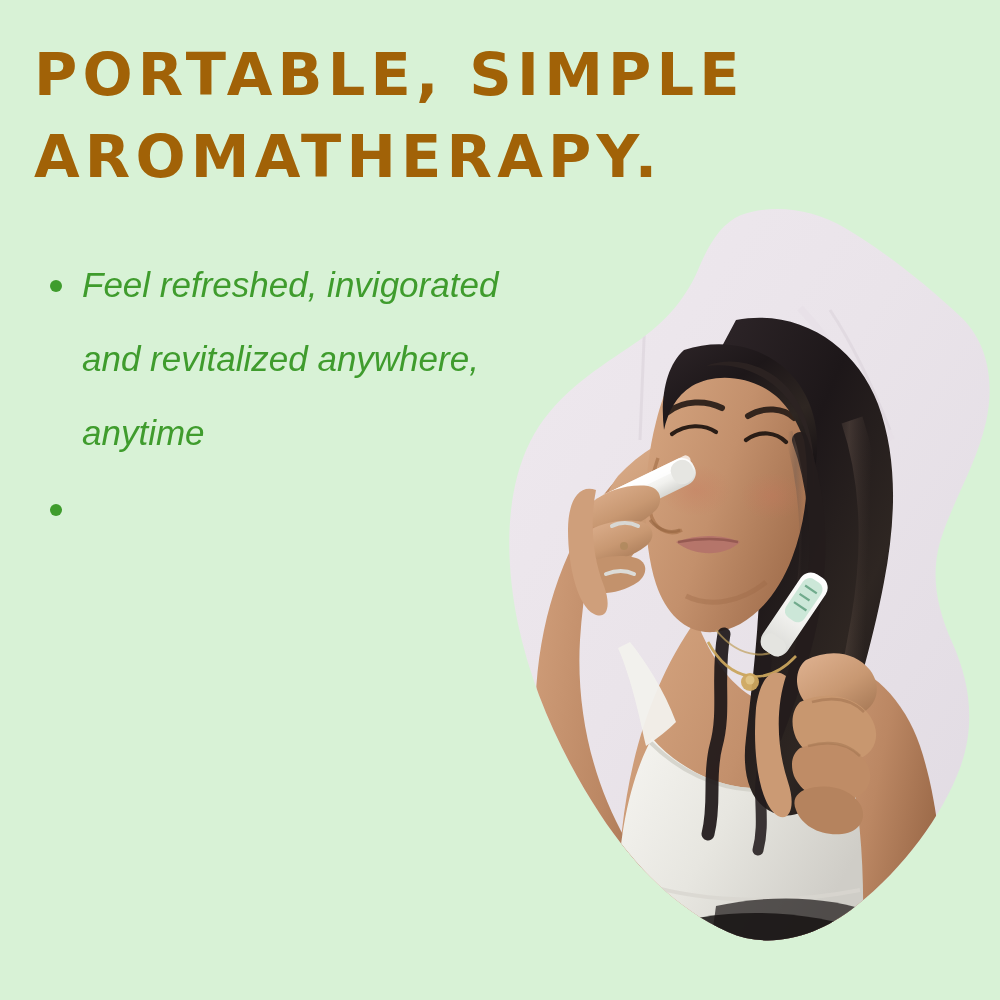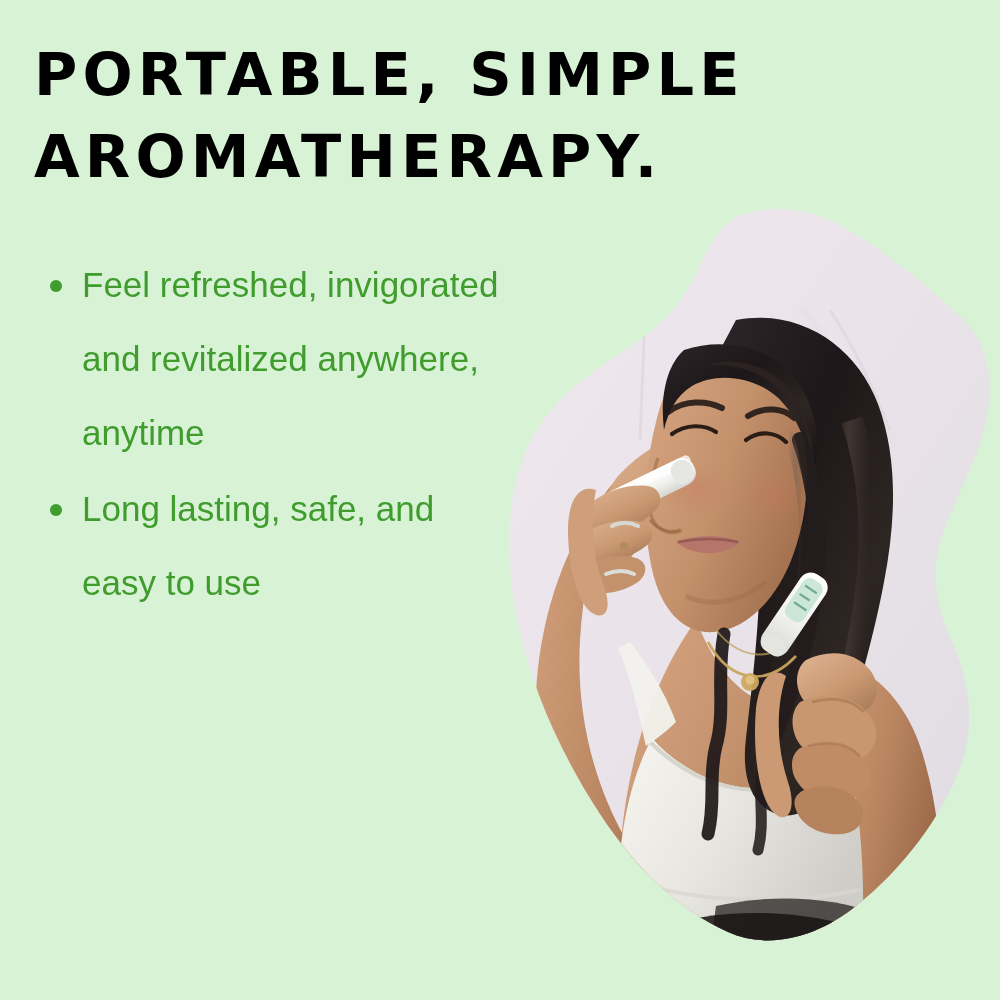--- a/index.html
+++ b/index.html
@@ -26,21 +26,21 @@
     left: 34px;
     top: 34px;
     width: 700px;
   }
   .headline-line {
     font-family: "DejaVu Sans", sans-serif;
     font-weight: 700;
     font-size: 59px;
     line-height: 82px;
     letter-spacing: 5.2px;
-    color: #000000;
+    color: #a16207;
     white-space: nowrap;
   }
 
   
   #bullets {
     position: absolute;
     left: 36px;
     top: 248px;
     width: 470px;
     margin: 0;
@@ -48,20 +48,21 @@
     list-style: none;
   }
   .bullet-item {
     position: relative;
     padding-left: 46px;
     margin-bottom: 2px;
     font-family: "Liberation Sans", sans-serif;
     font-size: 35px;
     line-height: 74px;
     color: #3f9c2d;
+    font-style: italic;
   }
   .bullet-dot {
     position: absolute;
     left: 14px;
     top: 32px;
     width: 12px;
     height: 12px;
     border-radius: 50%;
     background: #3f9c2d;
   }
@@ -90,21 +91,20 @@
     <div class="headline-line">AROMATHERAPY.</div>
   </div>
 
   <ul id="bullets">
     <li class="bullet-item">
       <span class="bullet-dot"></span>
       <span>Feel refreshed, invigorated and revitalized anywhere, anytime</span>
     </li>
     <li class="bullet-item">
       <span class="bullet-dot"></span>
-      <span>Long lasting, safe, and easy to use</span>
     </li>
   </ul>
 
   <div id="photo-blob">
     <svg viewBox="0 0 500 760" xmlns="http://www.w3.org/2000/svg">
       <defs>
 
         <clipPath id="blobClip">
           <path d="M 241,25
                    C 272,14 312,18 345,38

